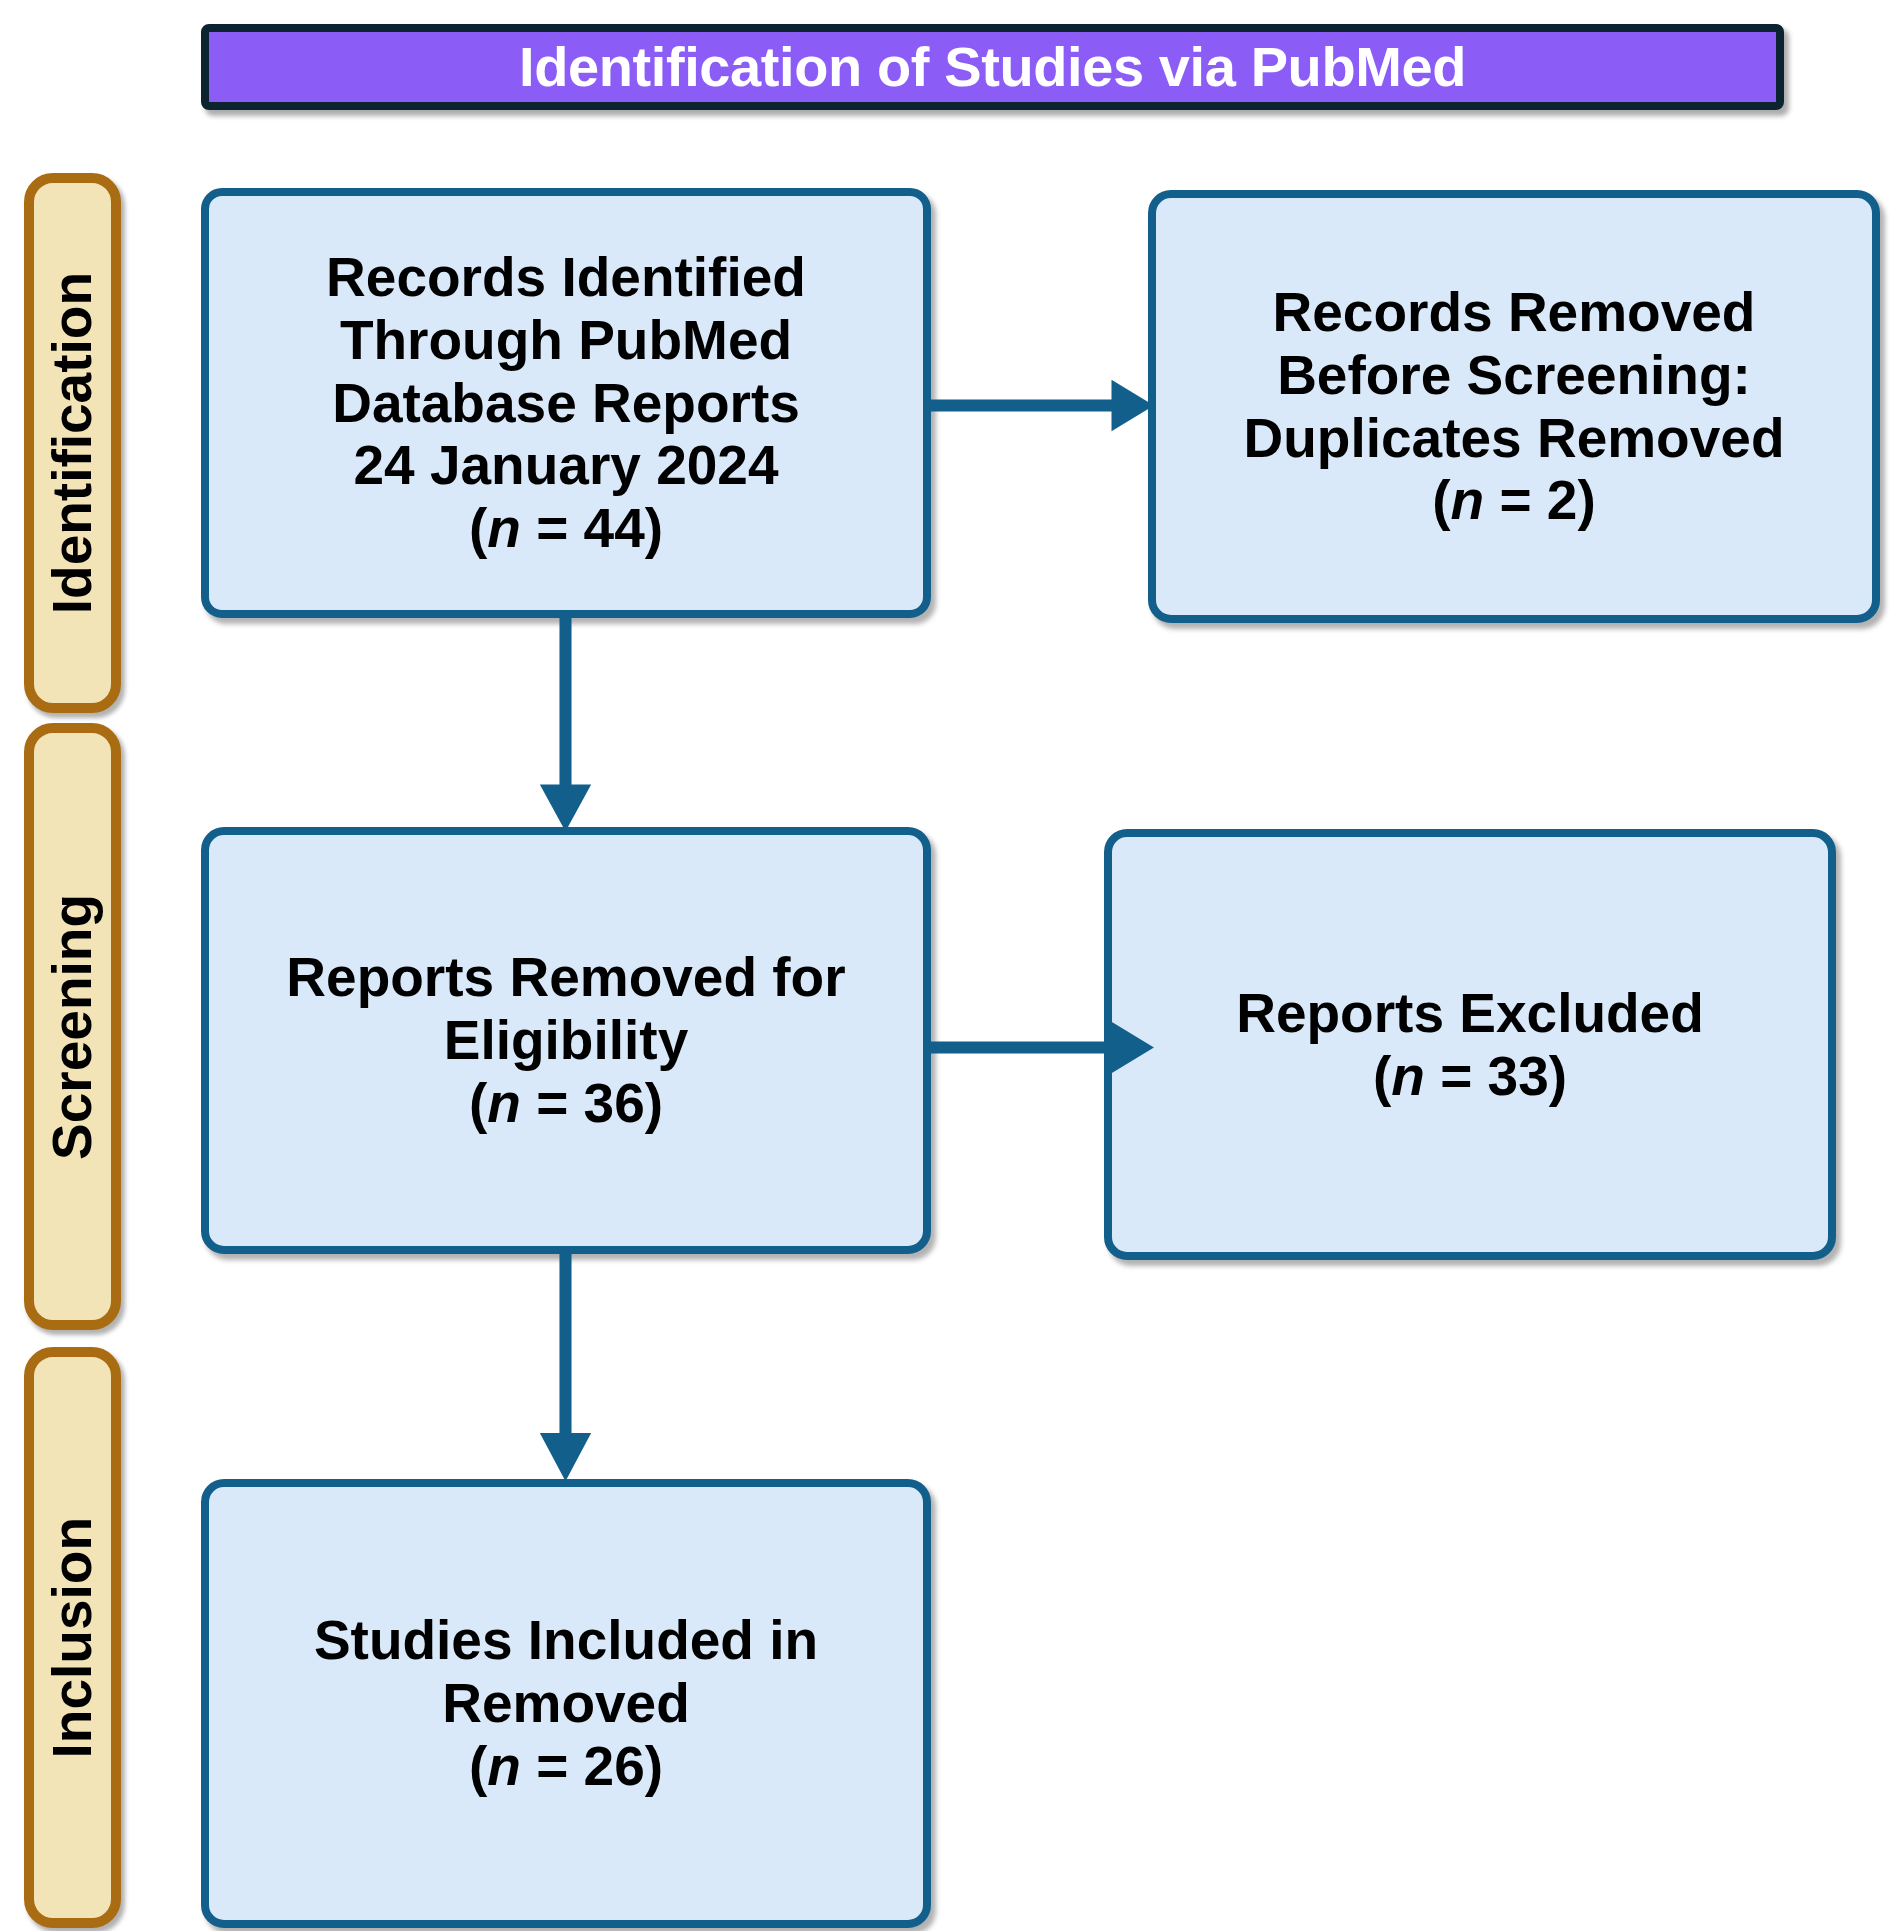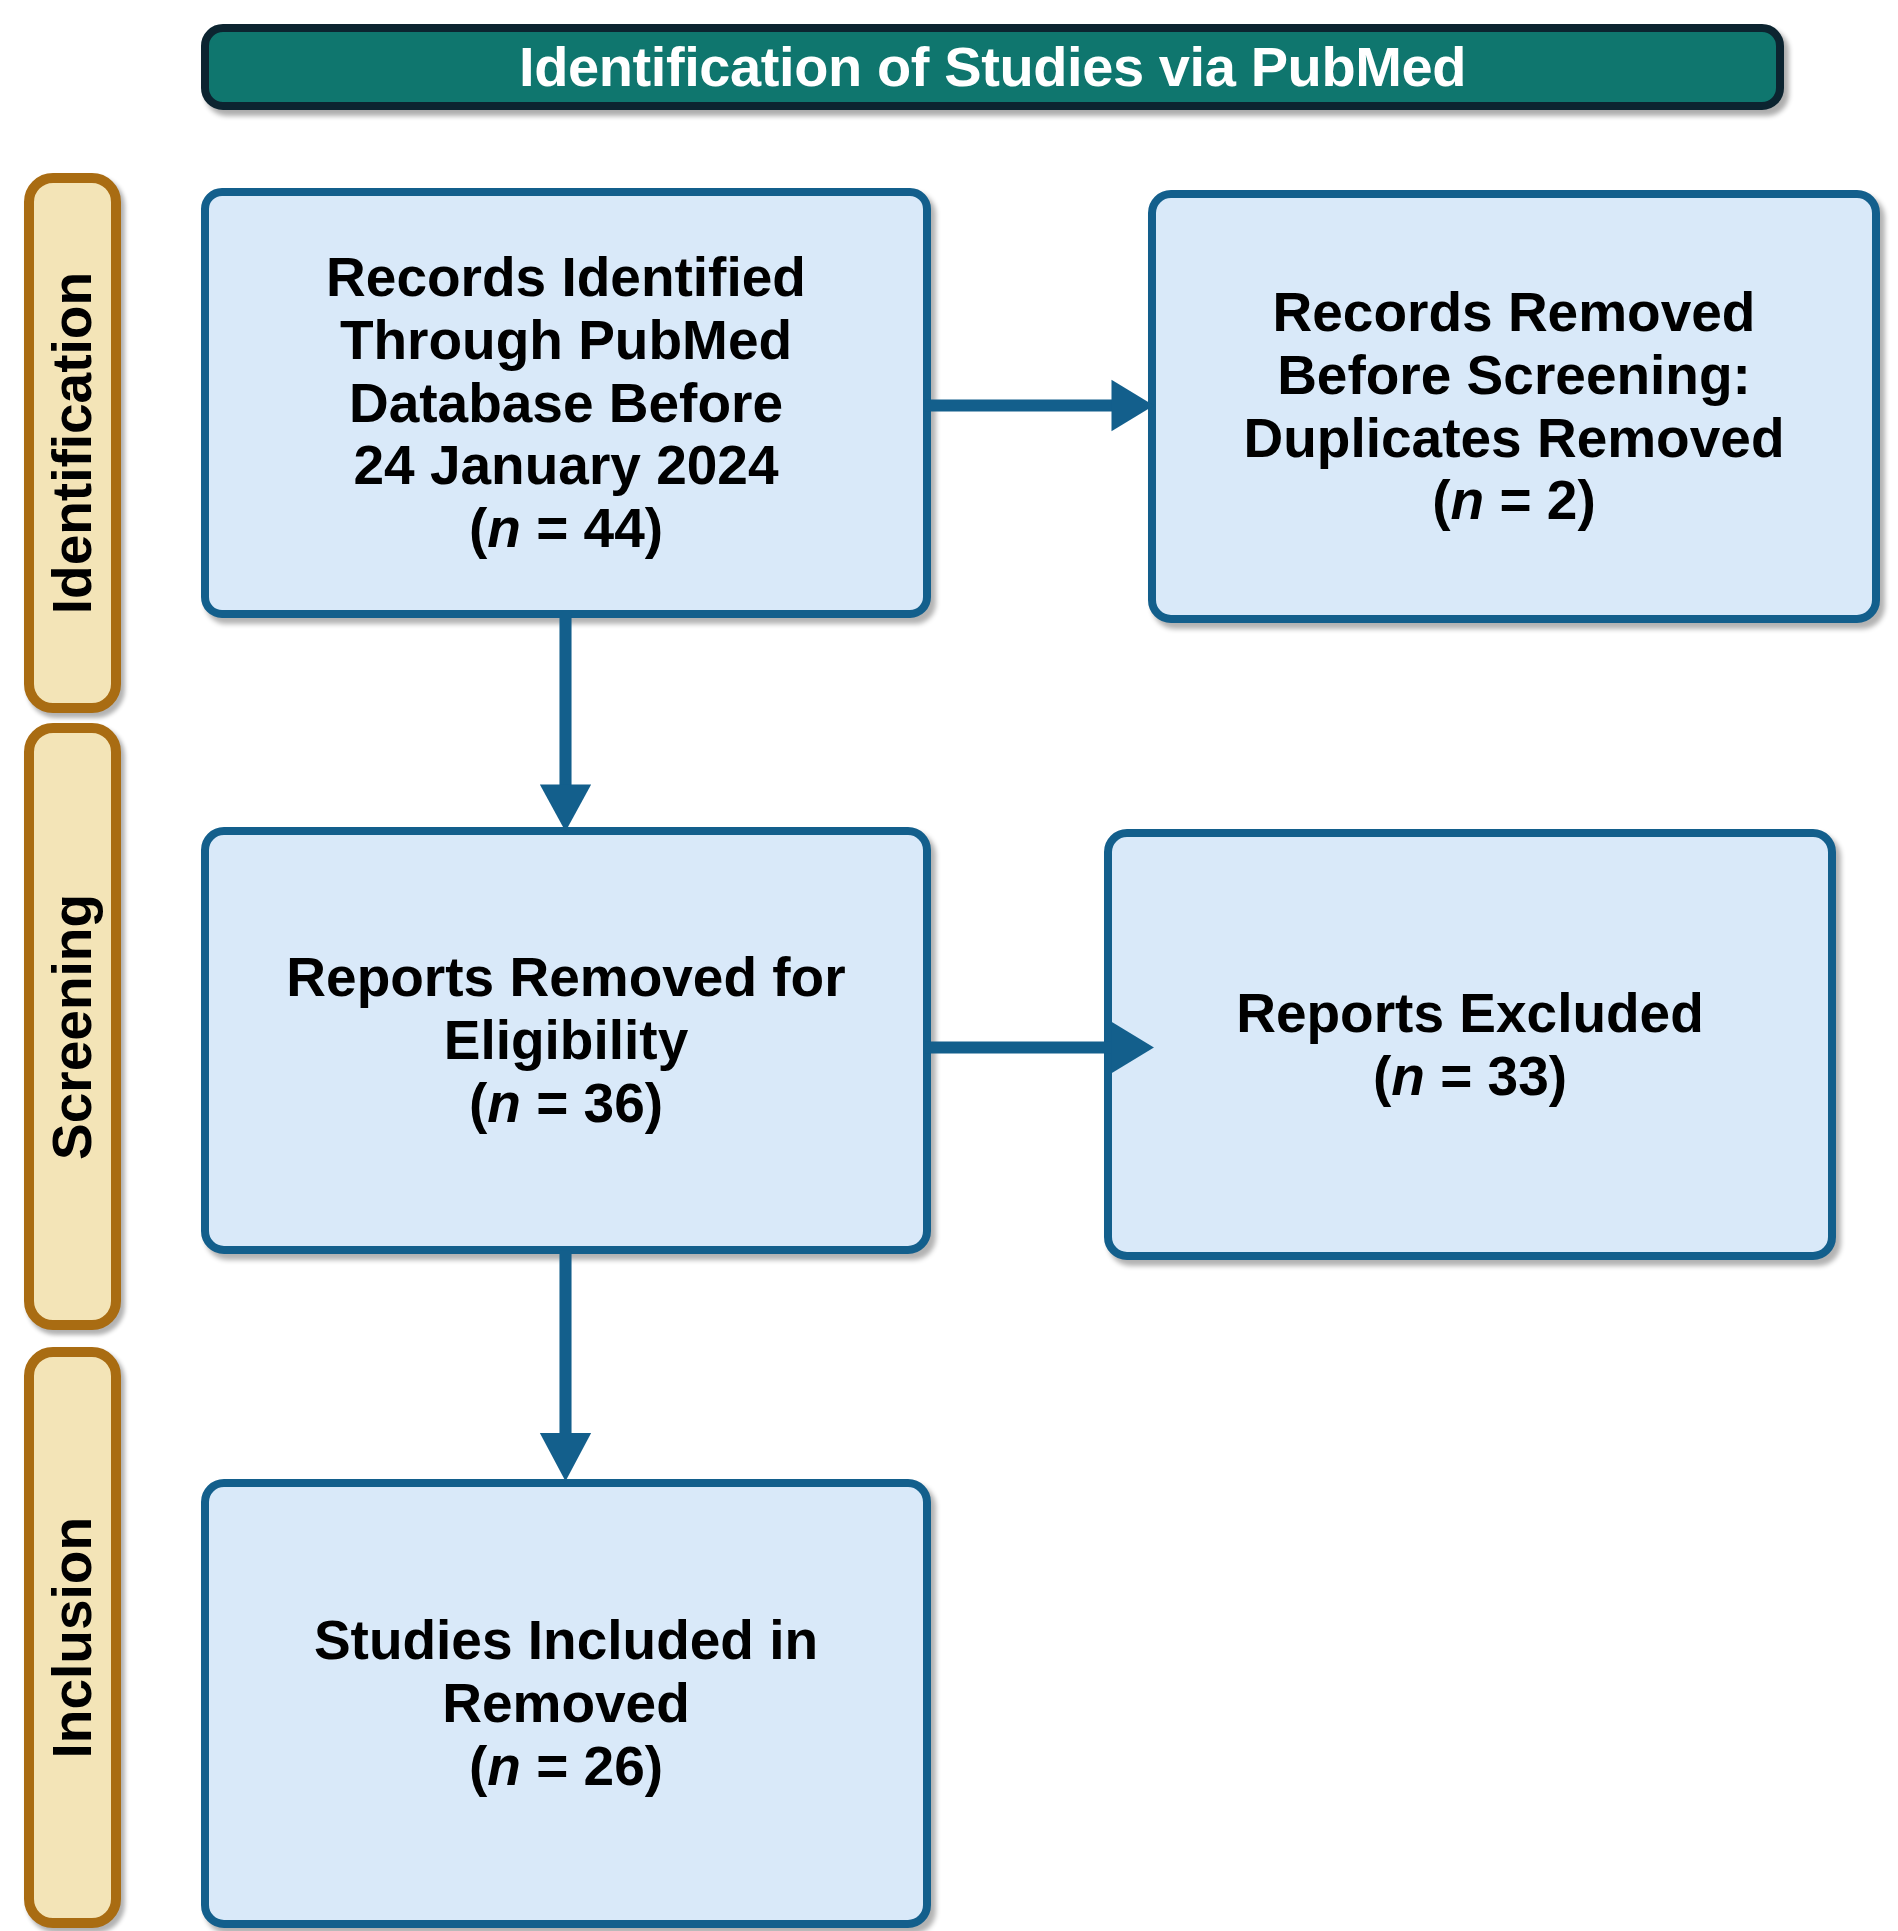--- a/index.html
+++ b/index.html
@@ -18,23 +18,23 @@
     overflow: hidden;
   }
 
   
   .banner {
     position: absolute;
     left: 201px;
     top: 23.5px;
     width: 1583px;
     height: 86px;
-    background: #0f766e;
+    background: #8b5cf6;
     border: 8.3px solid #0c2430;
-    border-radius: 22px;
+    border-radius: 8px;
     box-sizing: border-box;
     display: flex;
     align-items: center;
     justify-content: center;
     box-shadow: 4.6px 5.3px 5.3px rgba(0,0,0,0.32);
   }
   .banner-title {
     color: #ffffff;
     font-size: 56px;
     font-weight: bold;
@@ -130,21 +130,21 @@
     <span class="stage-label">Screening</span>
   </div>
   <div class="stage" id="stage-inclusion">
     <span class="stage-label">Inclusion</span>
   </div>
 
   <div class="flowbox" id="box-identified">
     <span class="txt">
       <span>Records Identified</span><br>
       <span>Through PubMed</span><br>
-      <span>Database Before</span><br>
+      <span>Database Reports</span><br>
       <span>24 January 2024</span><br>
       <span class="n-line"><span>(</span><em class="nvar">n</em><span> = </span><span>44</span><span>)</span></span>
     </span>
   </div>
 
   <div class="flowbox" id="box-removed">
     <span class="txt">
       <span>Records Removed</span><br>
       <span>Before Screening:</span><br>
       <span>Duplicates Removed</span><br>

